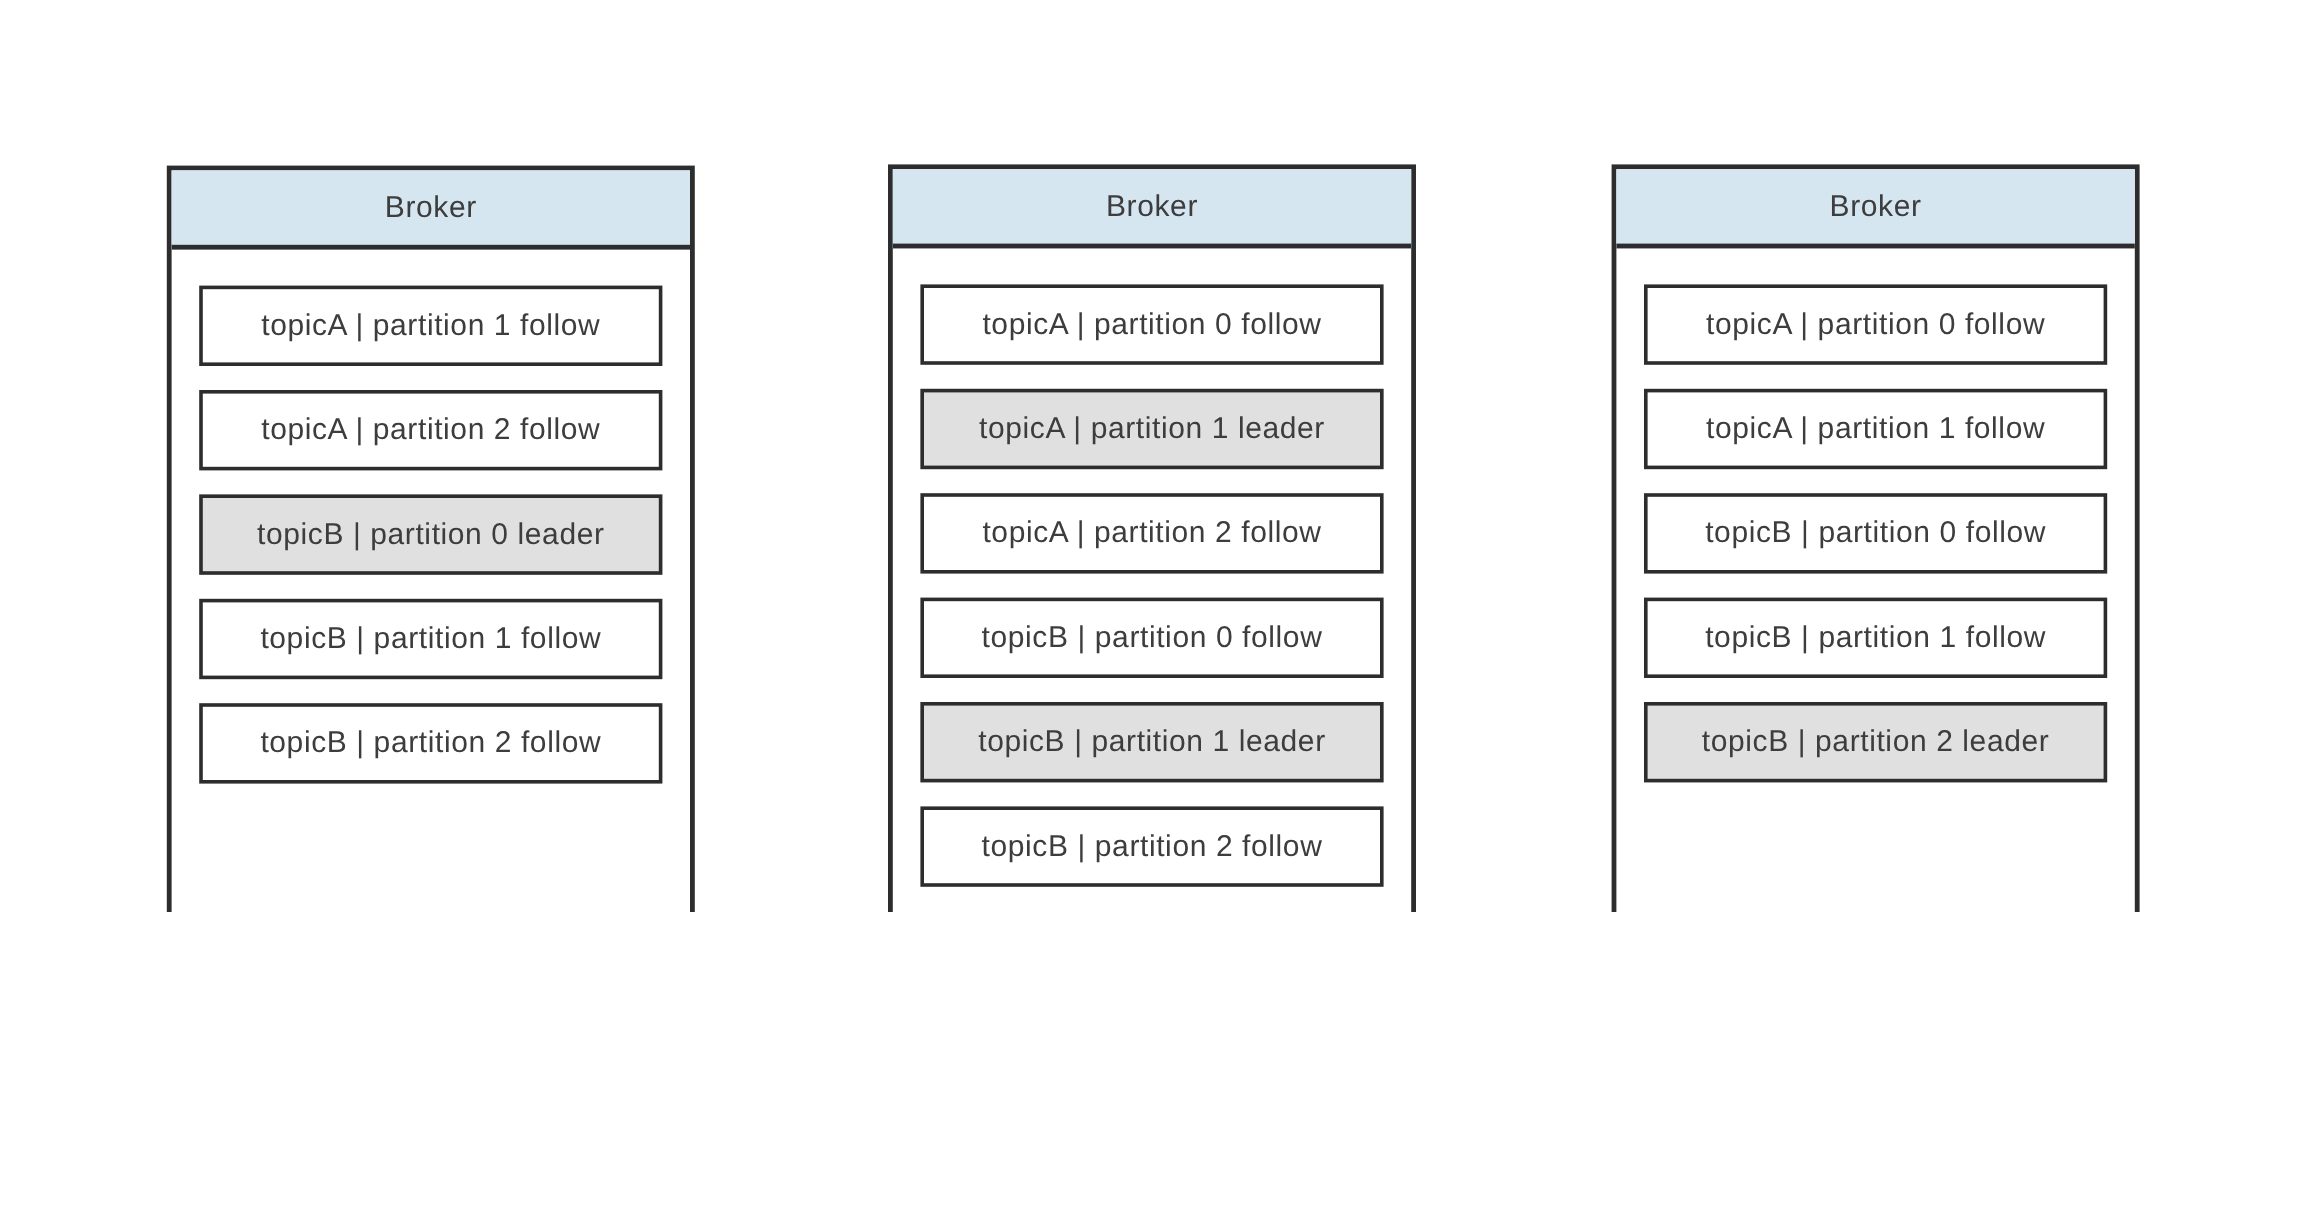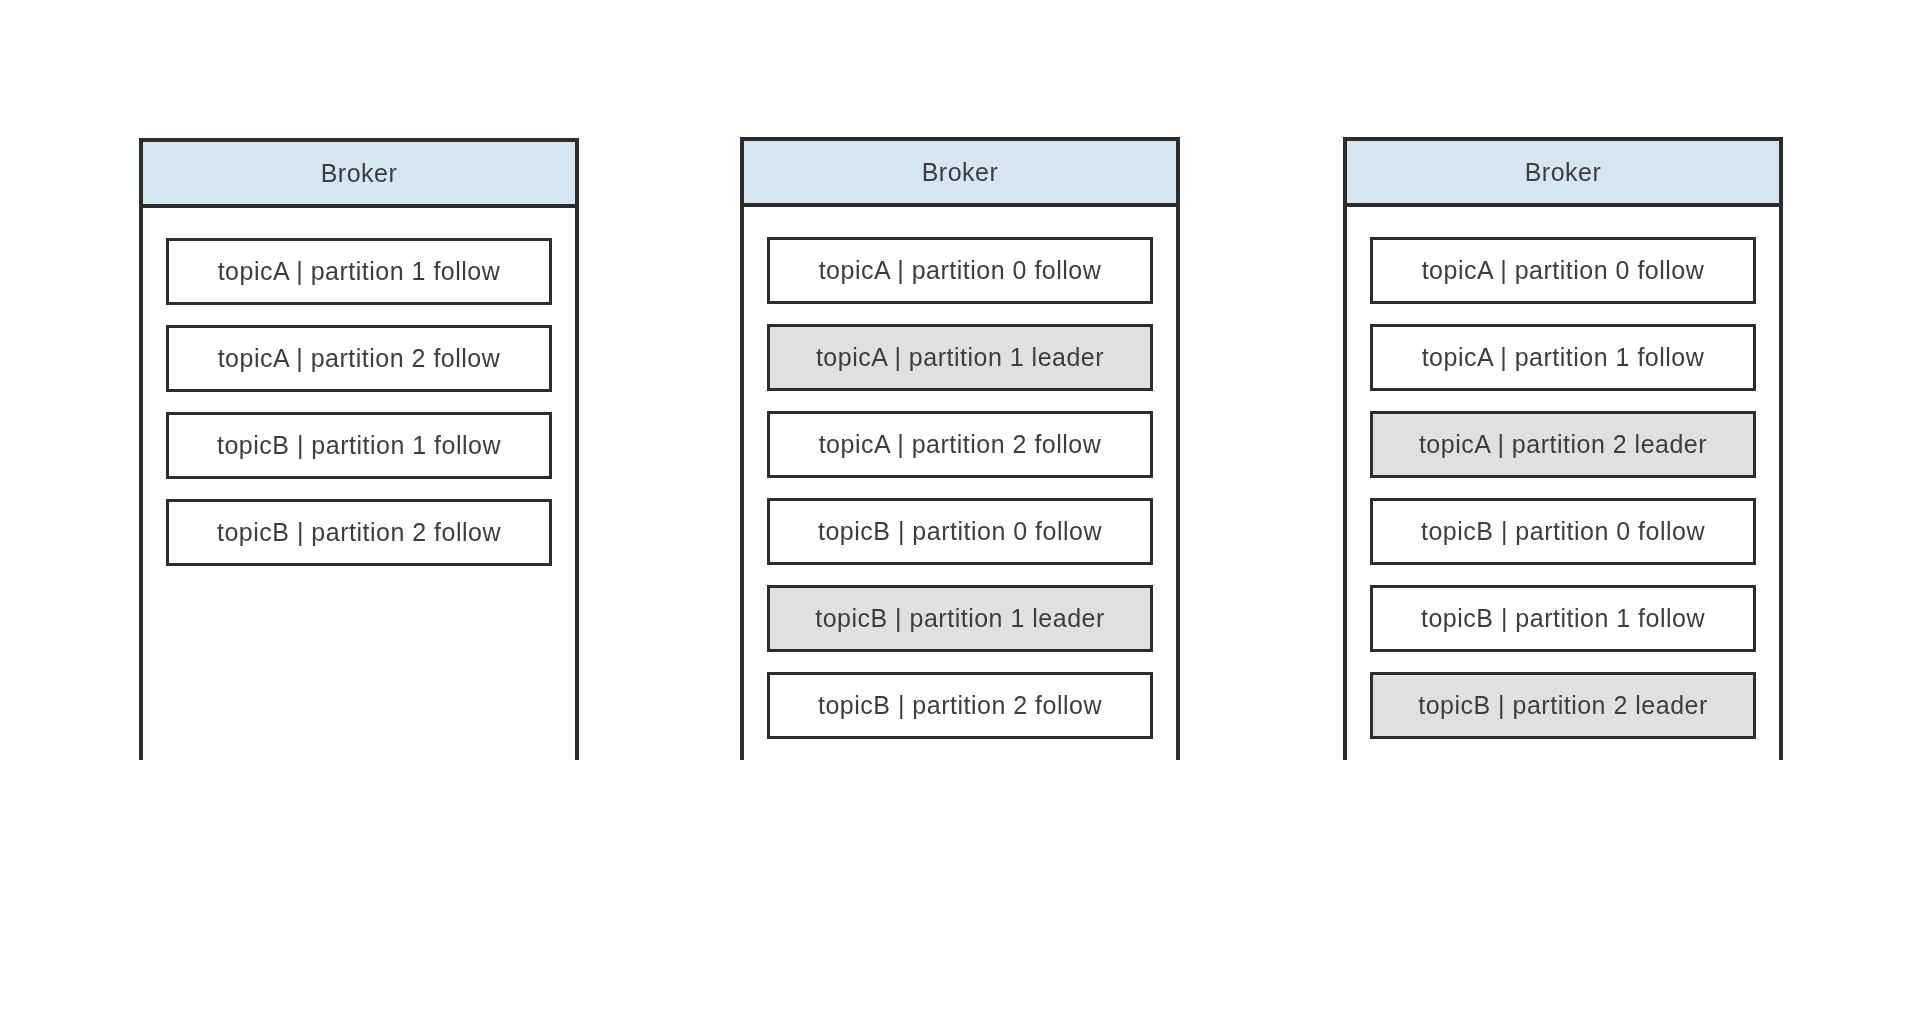--- a/index.html
+++ b/index.html
@@ -39,20 +39,21 @@
 </head>
 <body>
 
 <div class="canvas">
 
   <div class="broker" style="left:139px;top:138px;">
     <div class="broker-header">Broker</div>
     <div class="rows">
       <div class="prow">topicA | partition 1 follow</div>
       <div class="prow">topicA | partition 2 follow</div>
+      <div class="prow leader">topicB | partition 0 leader</div>
       <div class="prow">topicB | partition 1 follow</div>
       <div class="prow">topicB | partition 2 follow</div>
     </div>
   </div>
 
   <div class="broker" style="left:740px;top:137px;">
     <div class="broker-header">Broker</div>
     <div class="rows">
       <div class="prow">topicA | partition 0 follow</div>
       <div class="prow leader">topicA | partition 1 leader</div>
@@ -61,21 +62,20 @@
       <div class="prow leader">topicB | partition 1 leader</div>
       <div class="prow">topicB | partition 2 follow</div>
     </div>
   </div>
 
   <div class="broker" style="left:1343px;top:137px;">
     <div class="broker-header">Broker</div>
     <div class="rows">
       <div class="prow">topicA | partition 0 follow</div>
       <div class="prow">topicA | partition 1 follow</div>
-      <div class="prow leader">topicA | partition 2 leader</div>
       <div class="prow">topicB | partition 0 follow</div>
       <div class="prow">topicB | partition 1 follow</div>
       <div class="prow leader">topicB | partition 2 leader</div>
     </div>
   </div>
 
   <div class="topic" style="left:592px;top:862px;">topicA</div>
   <div class="topic" style="left:1158px;top:862px;">topicB</div>
 
   <div class="logo">

